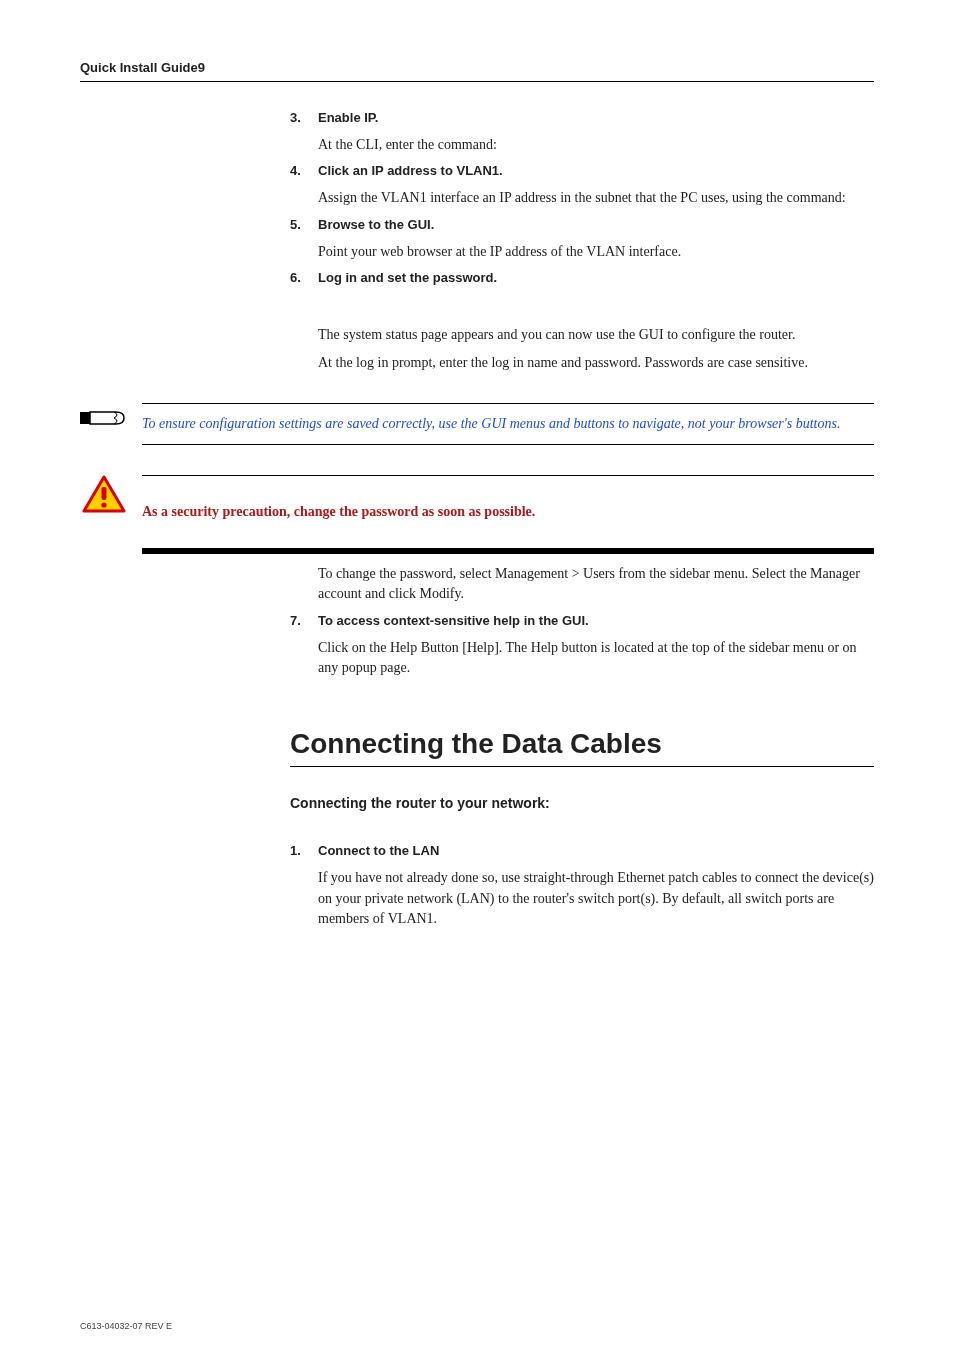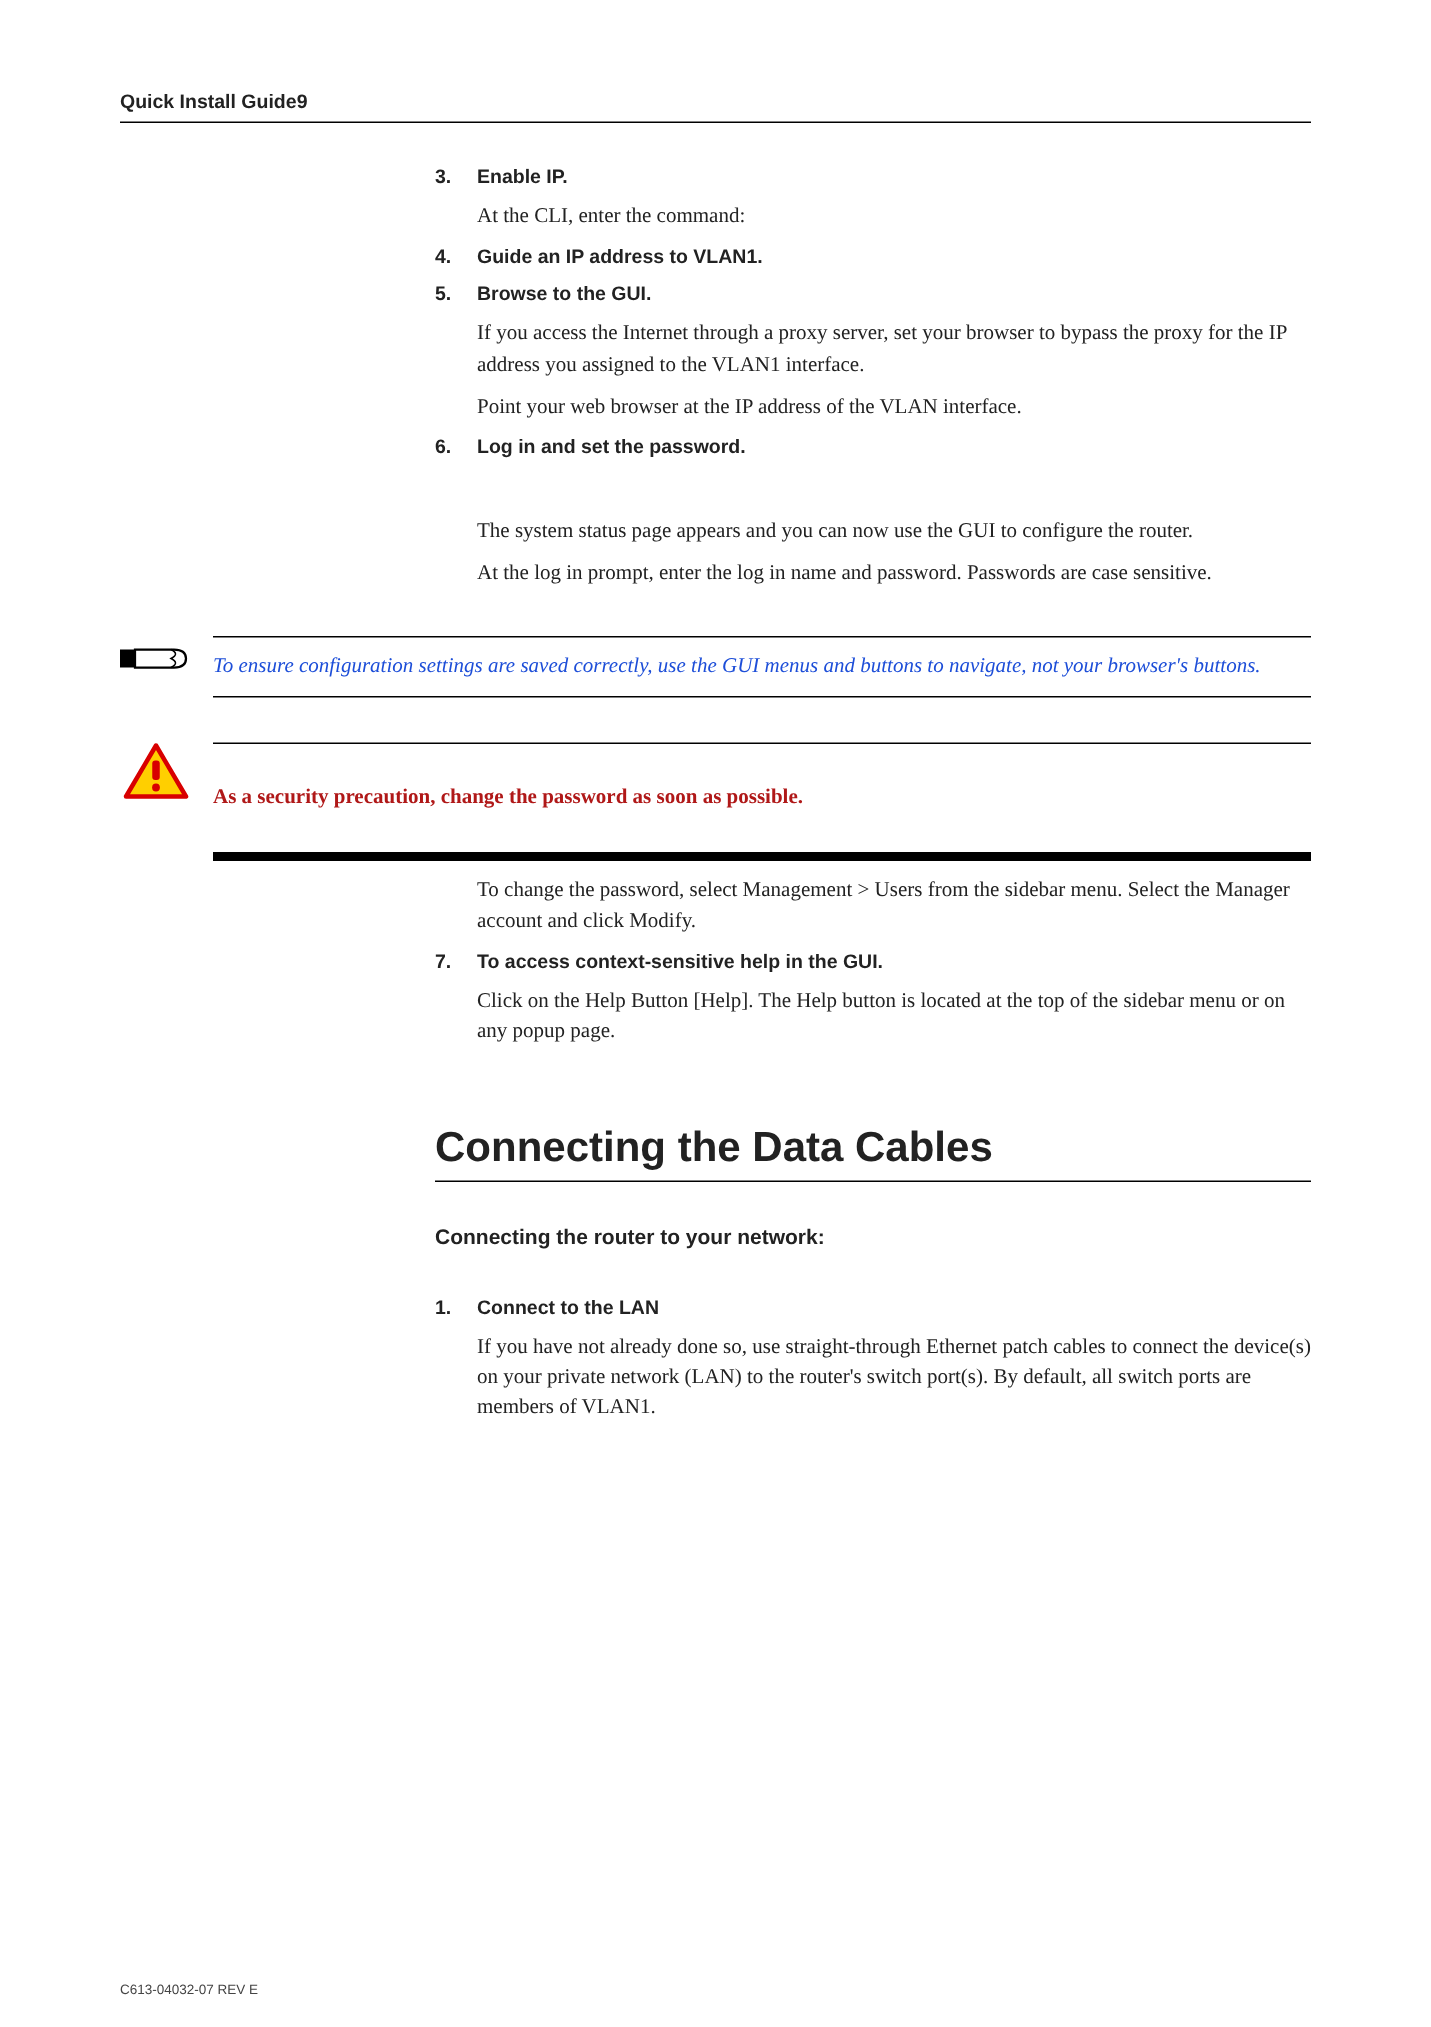--- a/index.html
+++ b/index.html
@@ -29,24 +29,24 @@
   <div class="header-row">
     <span>Quick Install Guide</span>
     <span>9</span>
   </div>
   <hr class="header-rule">
 
   <div class="content">
     <div class="step-head"><span class="num">3.</span><span>Enable IP.</span></div>
     <div class="body-text">At the CLI, enter the command:</div>
 
-    <div class="step-head"><span class="num">4.</span><span>Guide an IP address to VLAN1.</span></div>
+    <div class="step-head"><span class="num">4.</span><span>Click an IP address to VLAN1.</span></div>
+    <div class="body-text">Assign the VLAN1 interface an IP address in the subnet that the PC uses, using the command:</div>
 
     <div class="step-head"><span class="num">5.</span><span>Browse to the GUI.</span></div>
-    <div class="body-text">If you access the Internet through a proxy server, set your browser to bypass the proxy for the IP address you assigned to the VLAN1 interface.</div>
     <div class="body-text">Point your web browser at the IP address of the VLAN interface.</div>
 
     <div class="step-head"><span class="num">6.</span><span>Log in and set the password.</span></div>
     <div class="body-text" style="margin-top:40px">The system status page appears and you can now use the GUI to configure the router.</div>
     <div class="body-text">At the log in prompt, enter the log in name and password. Passwords are case sensitive.</div>
   </div>
 
   <div class="note-block">
     <div class="note-icon">
       <svg width="48" height="30" viewBox="0 0 48 30">

